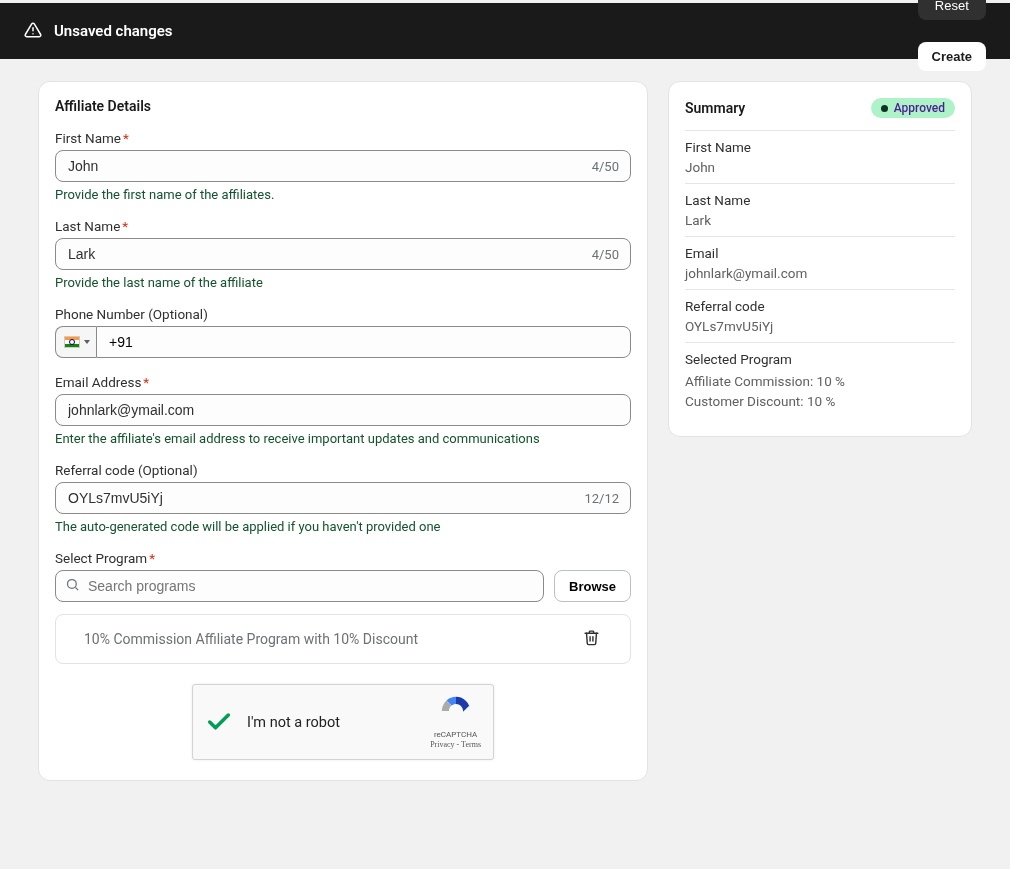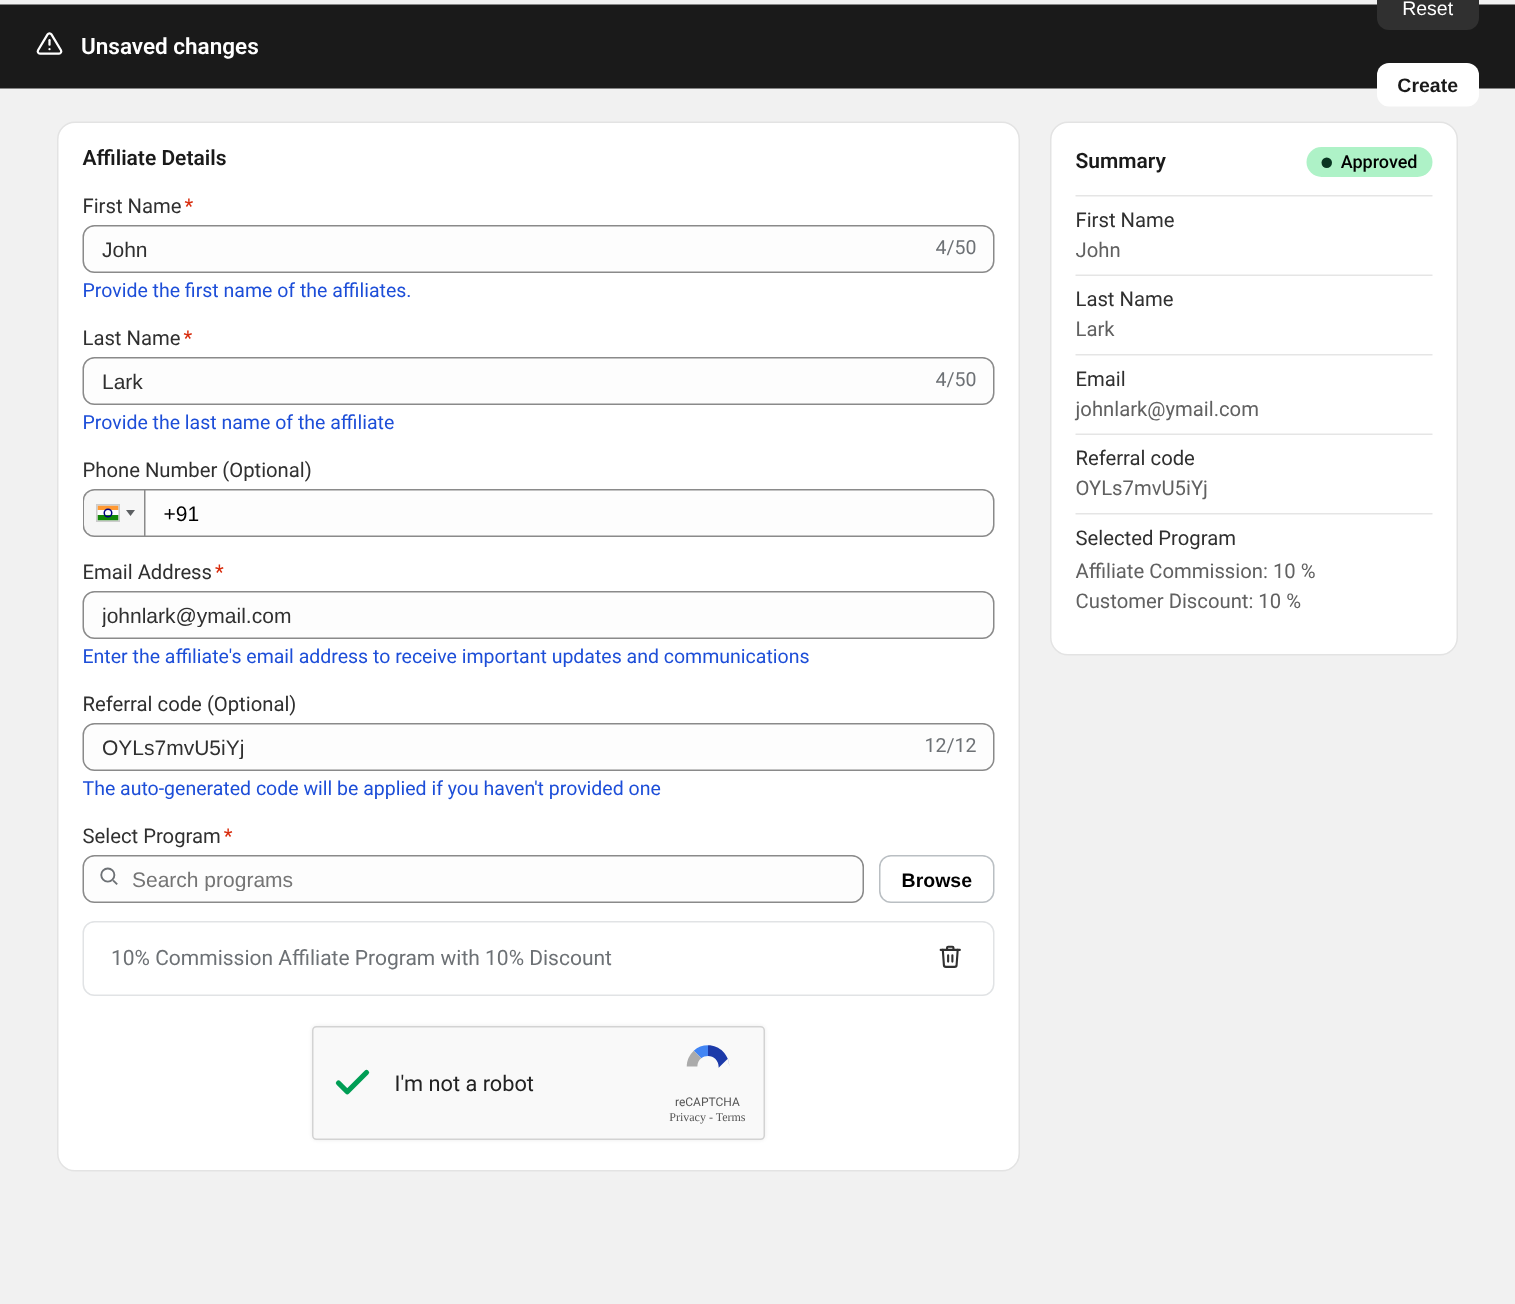--- a/index.html
+++ b/index.html
@@ -49,34 +49,34 @@
       padding: 22px 38px;
       align-items: flex-start;
     }
     .card {
       background: #fff;
       border-radius: 12px;
       border: 1px solid #e3e3e3;
       padding: 16px;
     }
     .main-card { flex: 1; }
-    .side-card { width: 272px; }
+    .side-card { width: 304px; }
     .card-title { font-weight: 600; font-size: 14px; margin-bottom: 16px; }
     .side-header {
       display: flex;
       justify-content: space-between;
       align-items: center;
       margin-bottom: 12px;
     }
     .badge {
       display: inline-flex;
       align-items: center;
       gap: 6px;
       background: #aef2c7;
-      color: #000000;
+      color: #4c1d95;
       padding: 3px 10px;
       border-radius: 10px;
       font-size: 12px;
       font-weight: 500;
     }
     .badge-dot { width: 7px; height: 7px; border-radius: 50%; background: #0a3522; }
     .field { margin-bottom: 16px; }
     .field-label { font-size: 13.5px; font-weight: 400; color: #303030; margin-bottom: 4px; display: block; }
     .req { color: #d82c0d; margin-left: 2px; }
     .input-wrap { position: relative; }
@@ -91,21 +91,21 @@
     }
     .text-input::placeholder { color: #6d7175; }
     .counter {
       position: absolute;
       right: 12px;
       top: 50%;
       transform: translateY(-50%);
       font-size: 13px;
       color: #6d7175;
     }
-    .helper { font-size: 13px; color: #1d4ed8; margin-top: 5px; }
+    .helper { font-size: 13px; color: #14532d; margin-top: 5px; }
     .phone-row { display: flex; }
     .country-select {
       border: 1px solid #8a8a8a;
       border-right: none;
       border-radius: 8px 0 0 8px;
       background: #f6f6f6;
       padding: 6px 6px 6px 8px;
       display: flex;
       align-items: center;
       gap: 4px;
@@ -155,21 +155,21 @@
       background: #fff;
       border-radius: 8px;
       padding: 7px 14px;
       font-size: 13px;
       font-weight: 600;
       cursor: pointer;
     }
     .program-chip {
       border: 1px solid #e1e3e5;
       border-radius: 8px;
-      padding: 12px 18px;
+      padding: 12px 28px;
       display: flex;
       justify-content: space-between;
       align-items: center;
       margin-top: 12px;
       background: #fff;
     }
     .program-text { color: #6d7175; font-size: 14px; }
     .trash-btn { background: none; border: none; cursor: pointer; color: #303030; padding: 2px; }
     .recaptcha {
       width: 302px;

